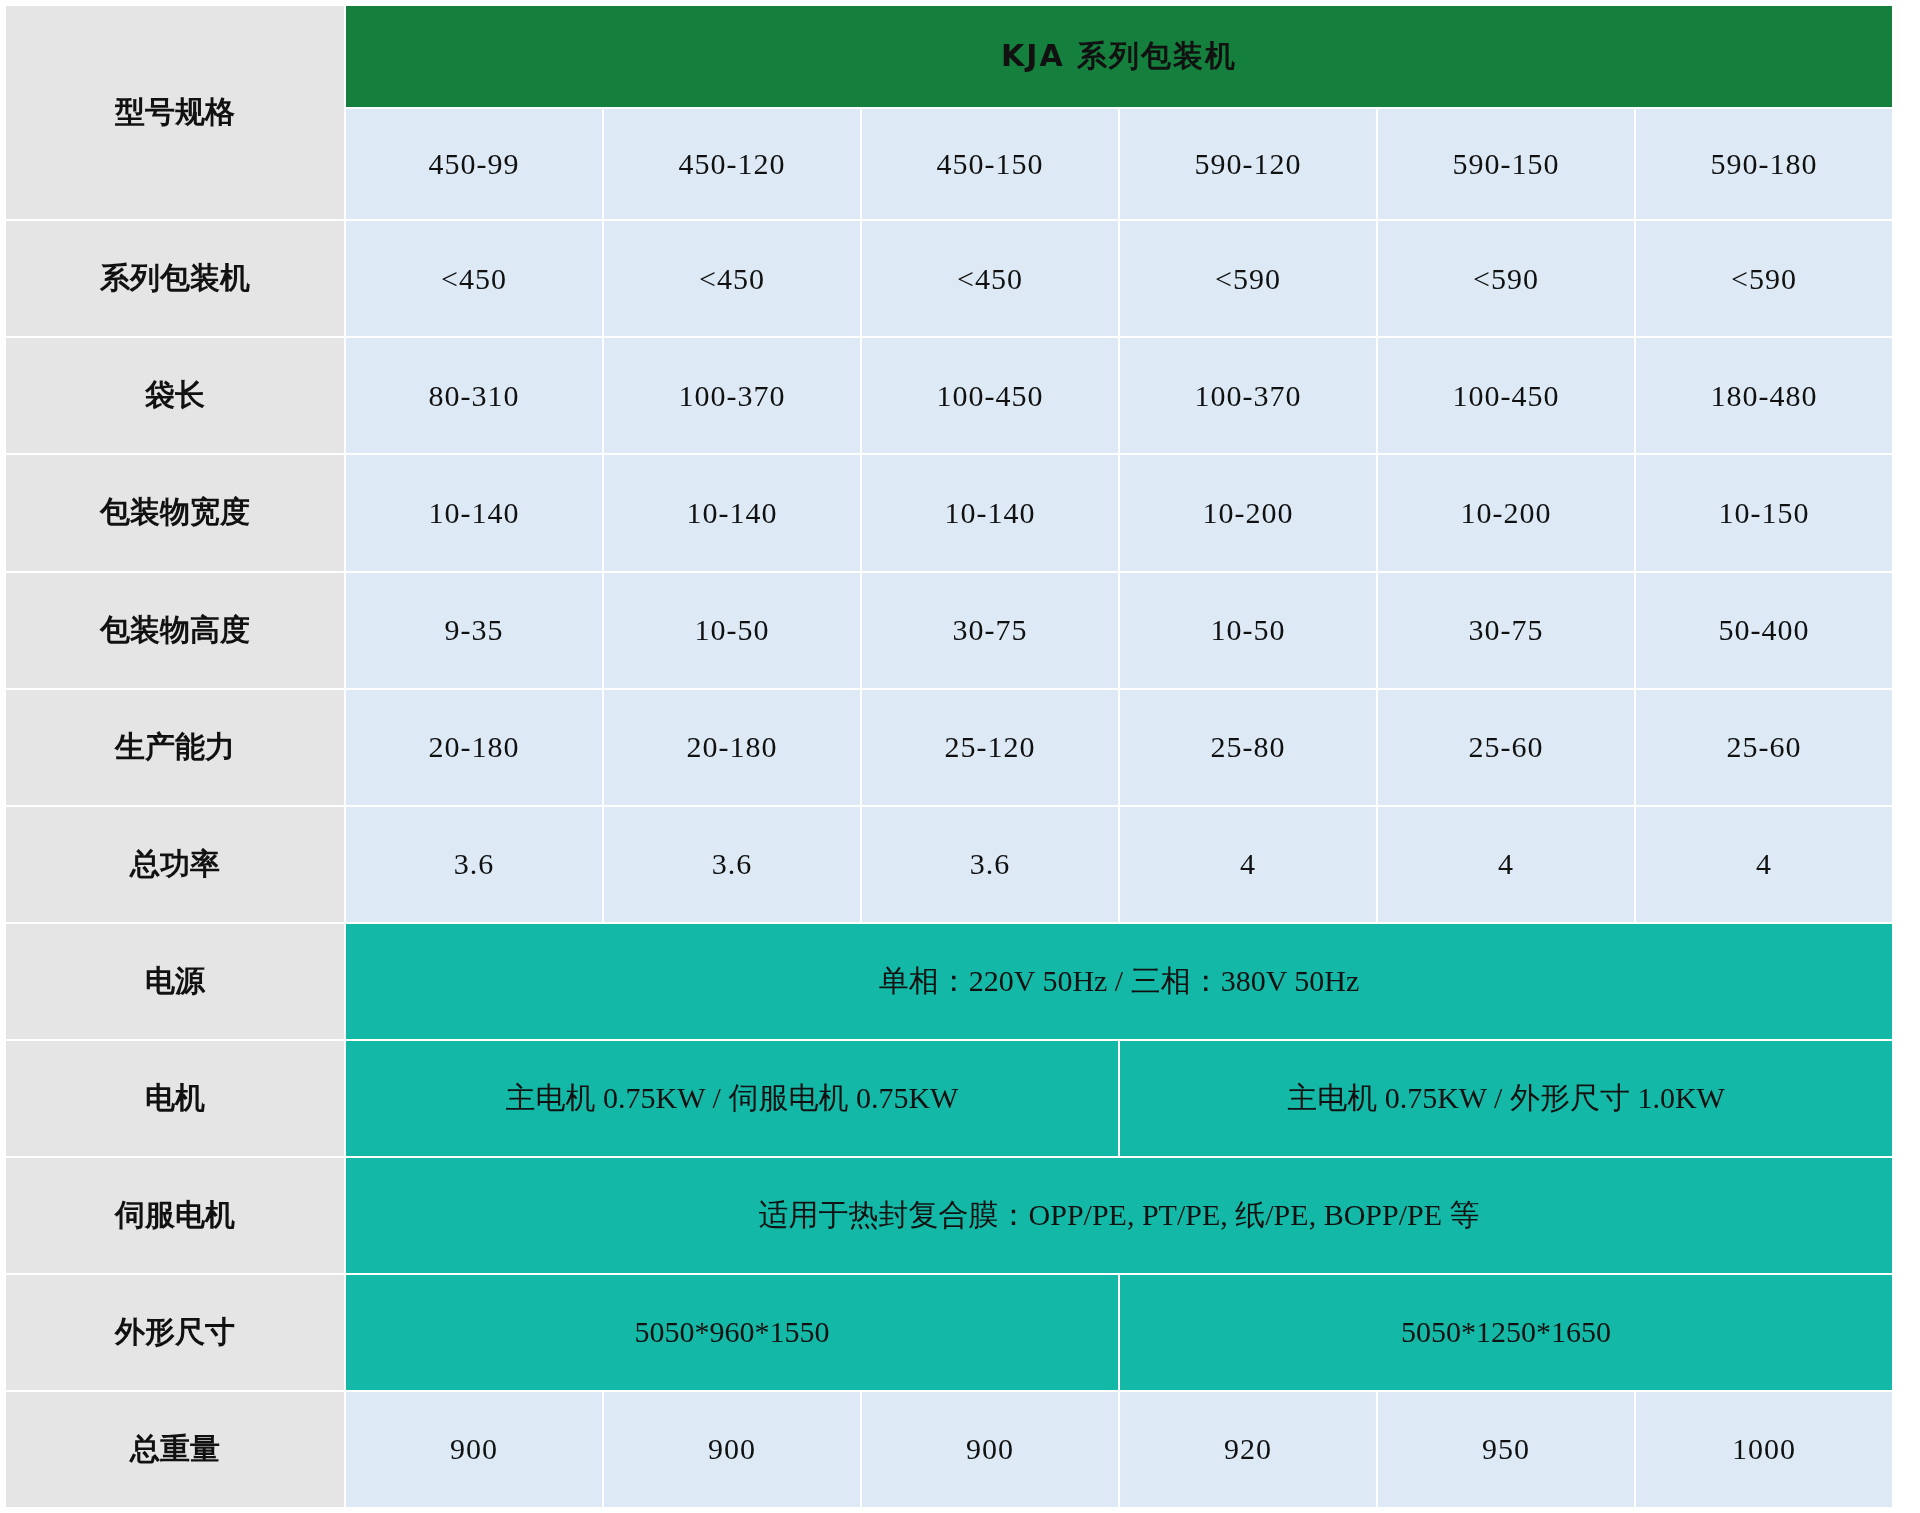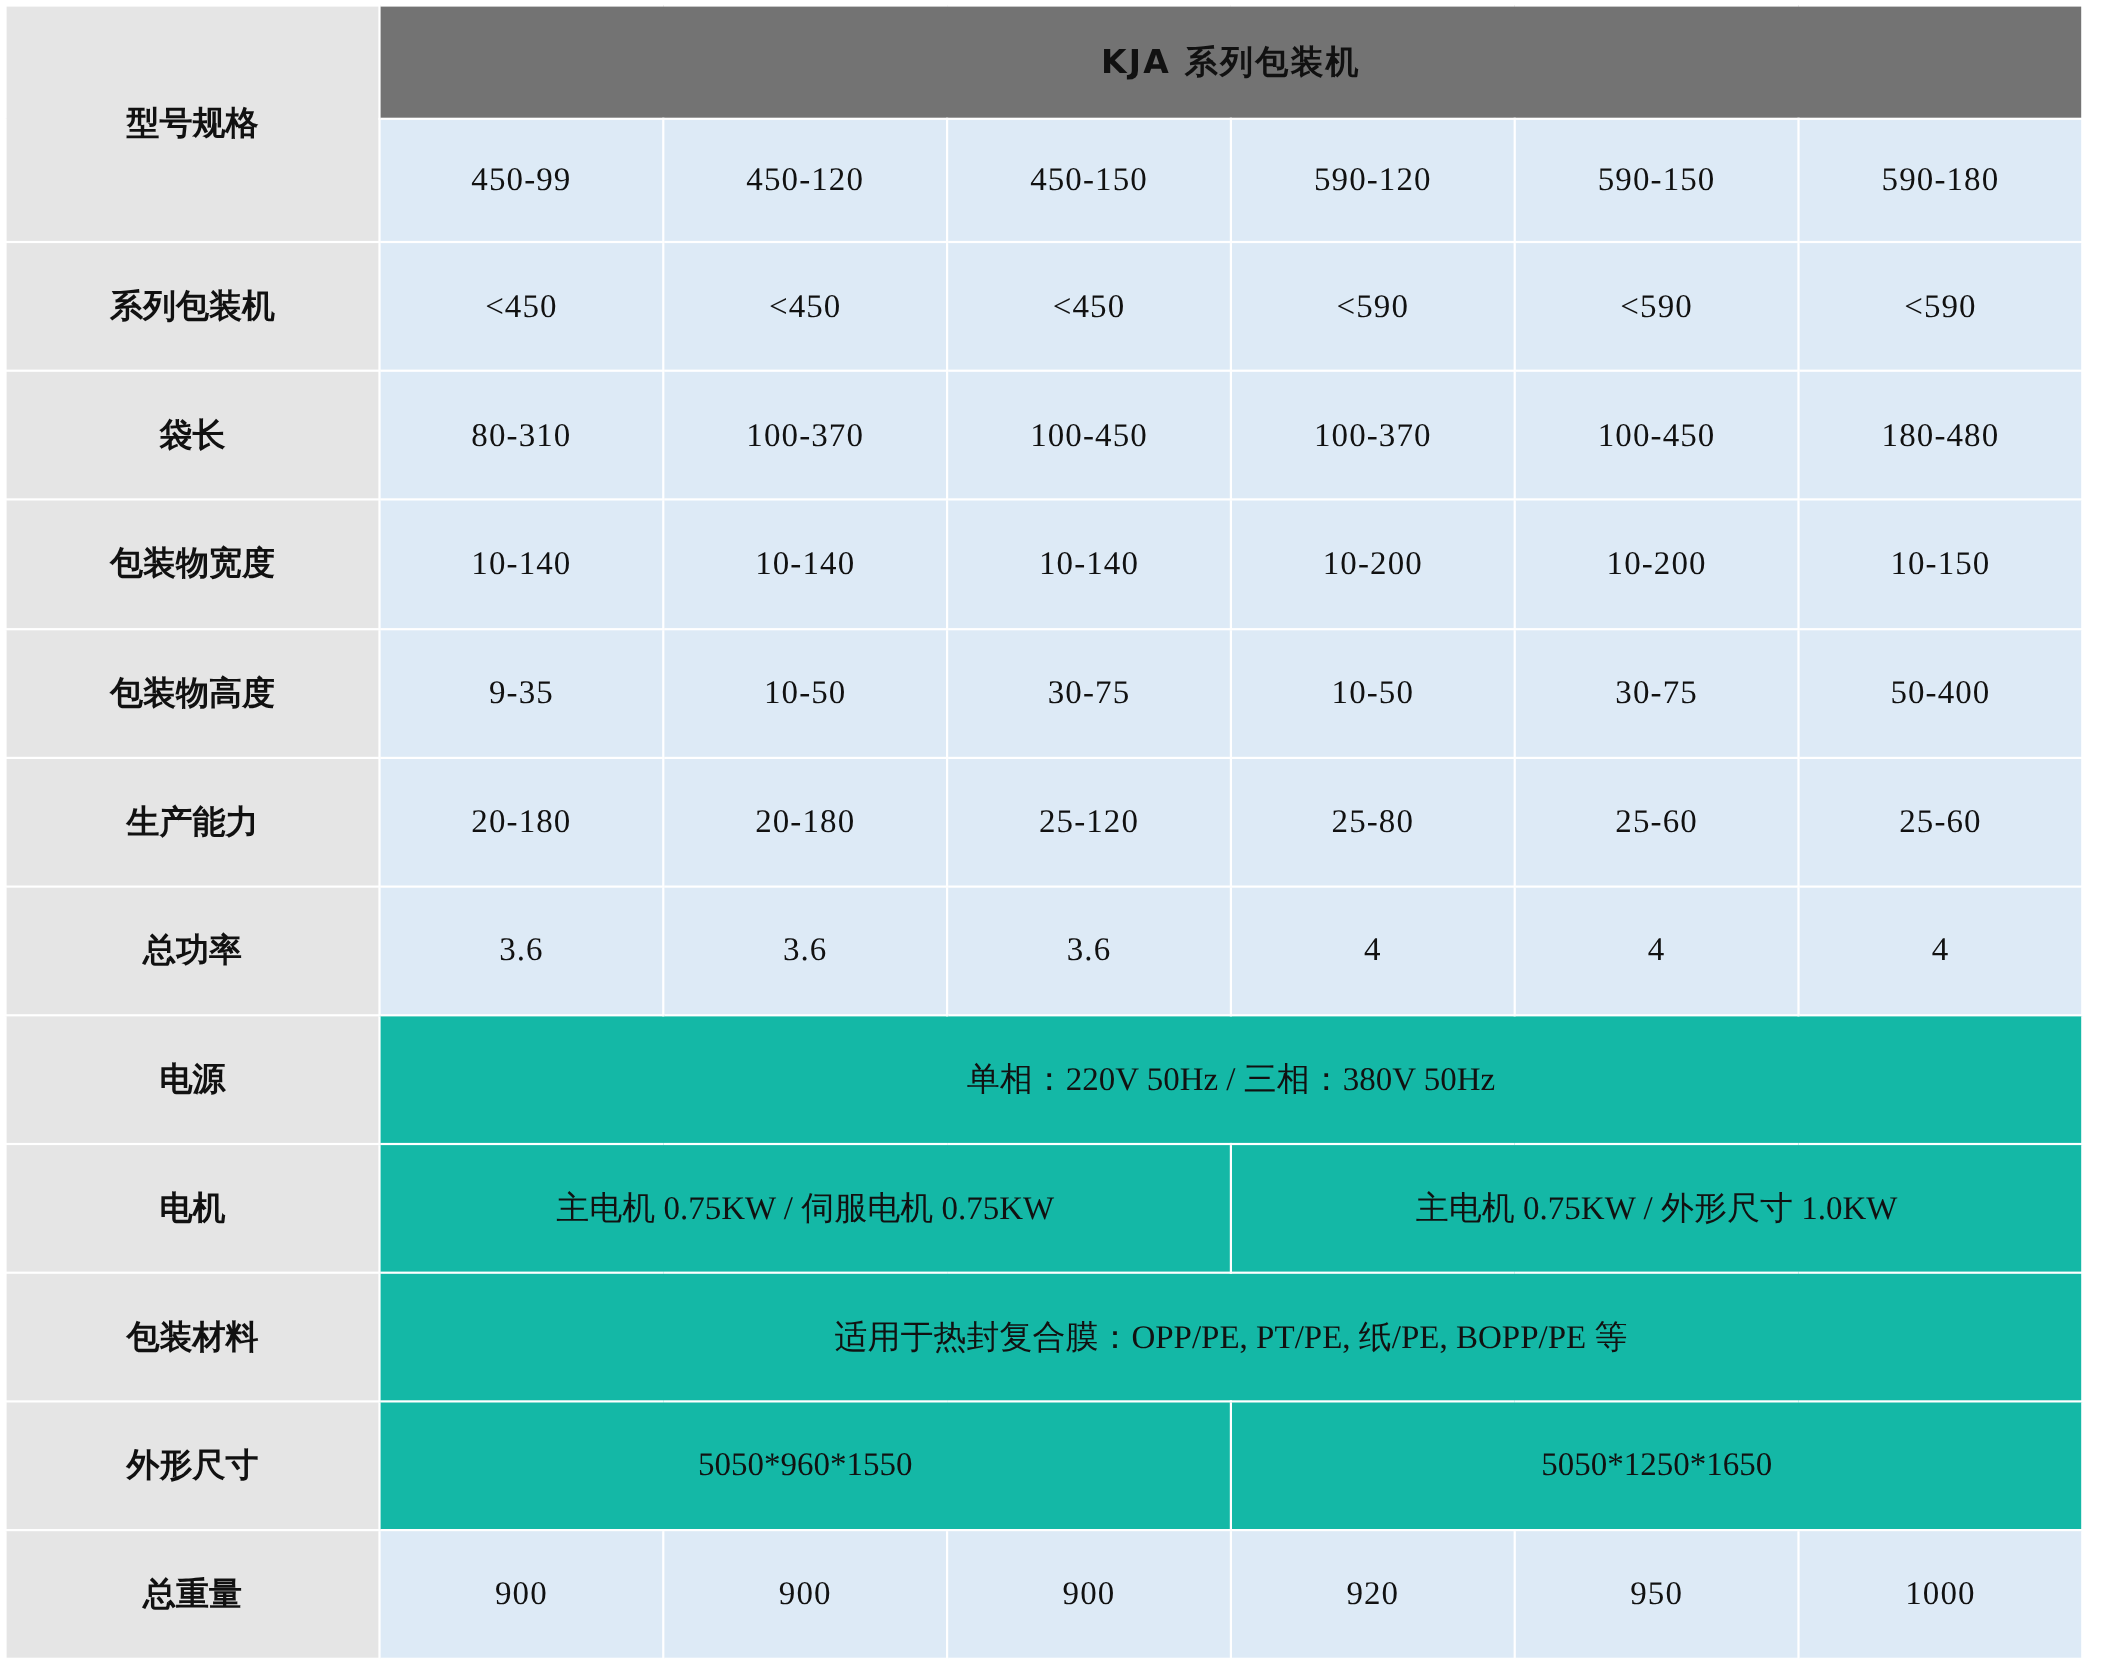--- a/index.html
+++ b/index.html
@@ -44,21 +44,21 @@
     color: #111111;
     width: 340px;
   }
   td.val {
     background: #ddeaf6;
     font-family: "Liberation Serif", serif;
     font-size: 33px;
     letter-spacing: 1px;
   }
   td.title {
-    background: #737373;
+    background: #15803d;
     font-family: "DejaVu Sans", sans-serif;
     font-weight: bold;
     font-size: 36px;
     letter-spacing: 2px;
   }
   td.wide {
     background: #14b8a6;
     font-size: 33px;
     font-family: "Liberation Serif", serif;
   }
@@ -163,21 +163,21 @@
         <td class="wide mixed" colspan="6">单相：220V 50Hz / 三相：380V 50Hz</td>
       </tr>
 
       <tr class="row-std">
         <td class="label">电机</td>
         <td class="wide mixed" colspan="3">主电机 0.75KW / 伺服电机 0.75KW</td>
         <td class="wide mixed" colspan="3">主电机 0.75KW / 外形尺寸 1.0KW</td>
       </tr>
 
       <tr class="row-std">
-        <td class="label">包装材料</td>
+        <td class="label">伺服电机</td>
         <td class="wide mixed" colspan="6">适用于热封复合膜：OPP/PE, PT/PE, 纸/PE, BOPP/PE 等</td>
       </tr>
 
       <tr class="row-std">
         <td class="label">外形尺寸</td>
         <td class="wide" colspan="3">5050*960*1550</td>
         <td class="wide" colspan="3">5050*1250*1650</td>
       </tr>
 
       <tr class="row-std">

